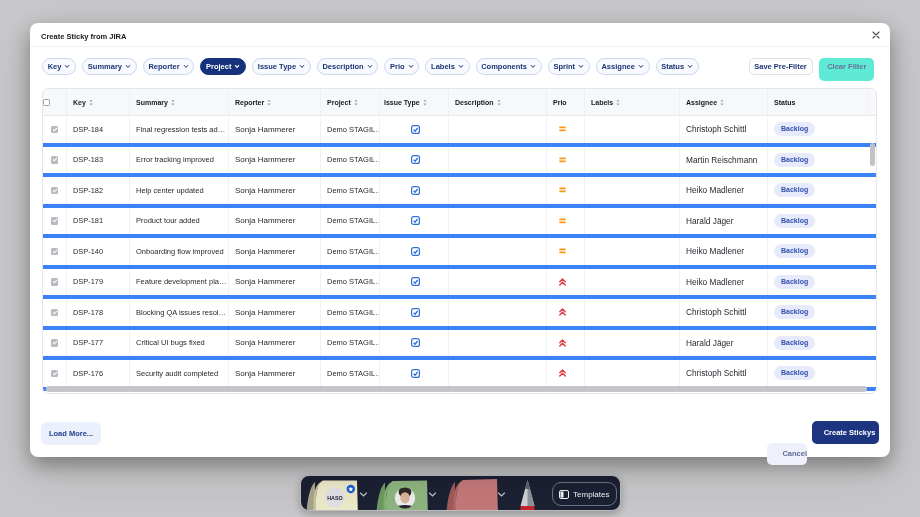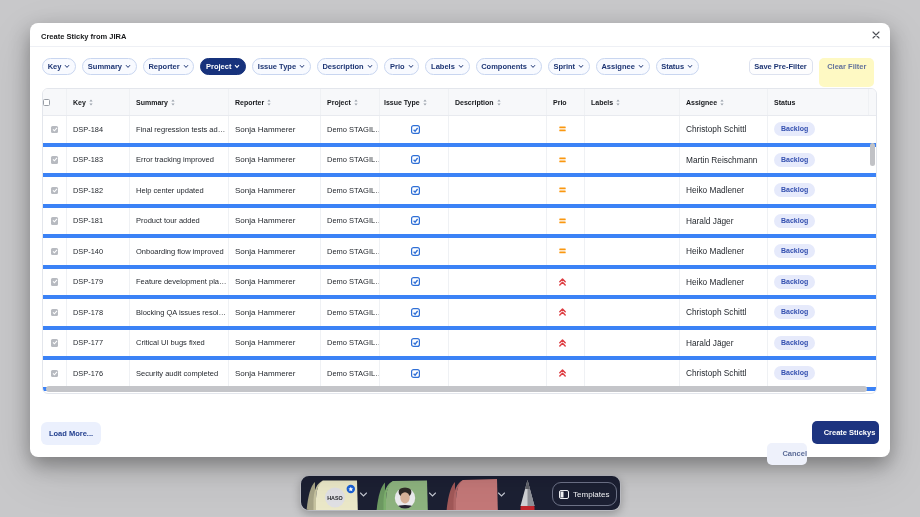--- a/index.html
+++ b/index.html
@@ -30,22 +30,22 @@
   display:flex; align-items:center; white-space:nowrap;
 }
 .pill svg { margin-left:3px; }
 .pill.sel { background:#17327c; border-color:#17327c; color:#fff; }
 .btn-save {
   position:absolute; left:718.5px; top:35px; width:64px; height:17px;
   background:#fdfdfe; border:1px solid #dde2ef; border-radius:5px;
   font-size:7.5px; font-weight:bold; color:#1c3473; text-align:center; line-height:15px;
 }
 .btn-clear {
-  position:absolute; left:789.3px; top:35px; width:55px; height:29px;
-  background:#fef9c3; border-radius:5px;
+  position:absolute; left:789.3px; top:35px; width:55px; height:23px;
+  background:#5eead4; border-radius:5px;
   font-size:7.5px; font-weight:bold; color:#64739c; text-align:center; line-height:17px;
 }
 
 
 .tbl {
   position:absolute; left:12px; top:65px; width:835px; height:306px;
   border:1px solid #e3e6ec; border-radius:6px; background:#fff; overflow:hidden;
 }
 .trow { display:flex; height:30.5px; border-bottom:4px solid #3b82f6; }
 .thead { display:flex; height:27px; border-bottom:1px solid #e8eaef; background:#f7f8fa; }

